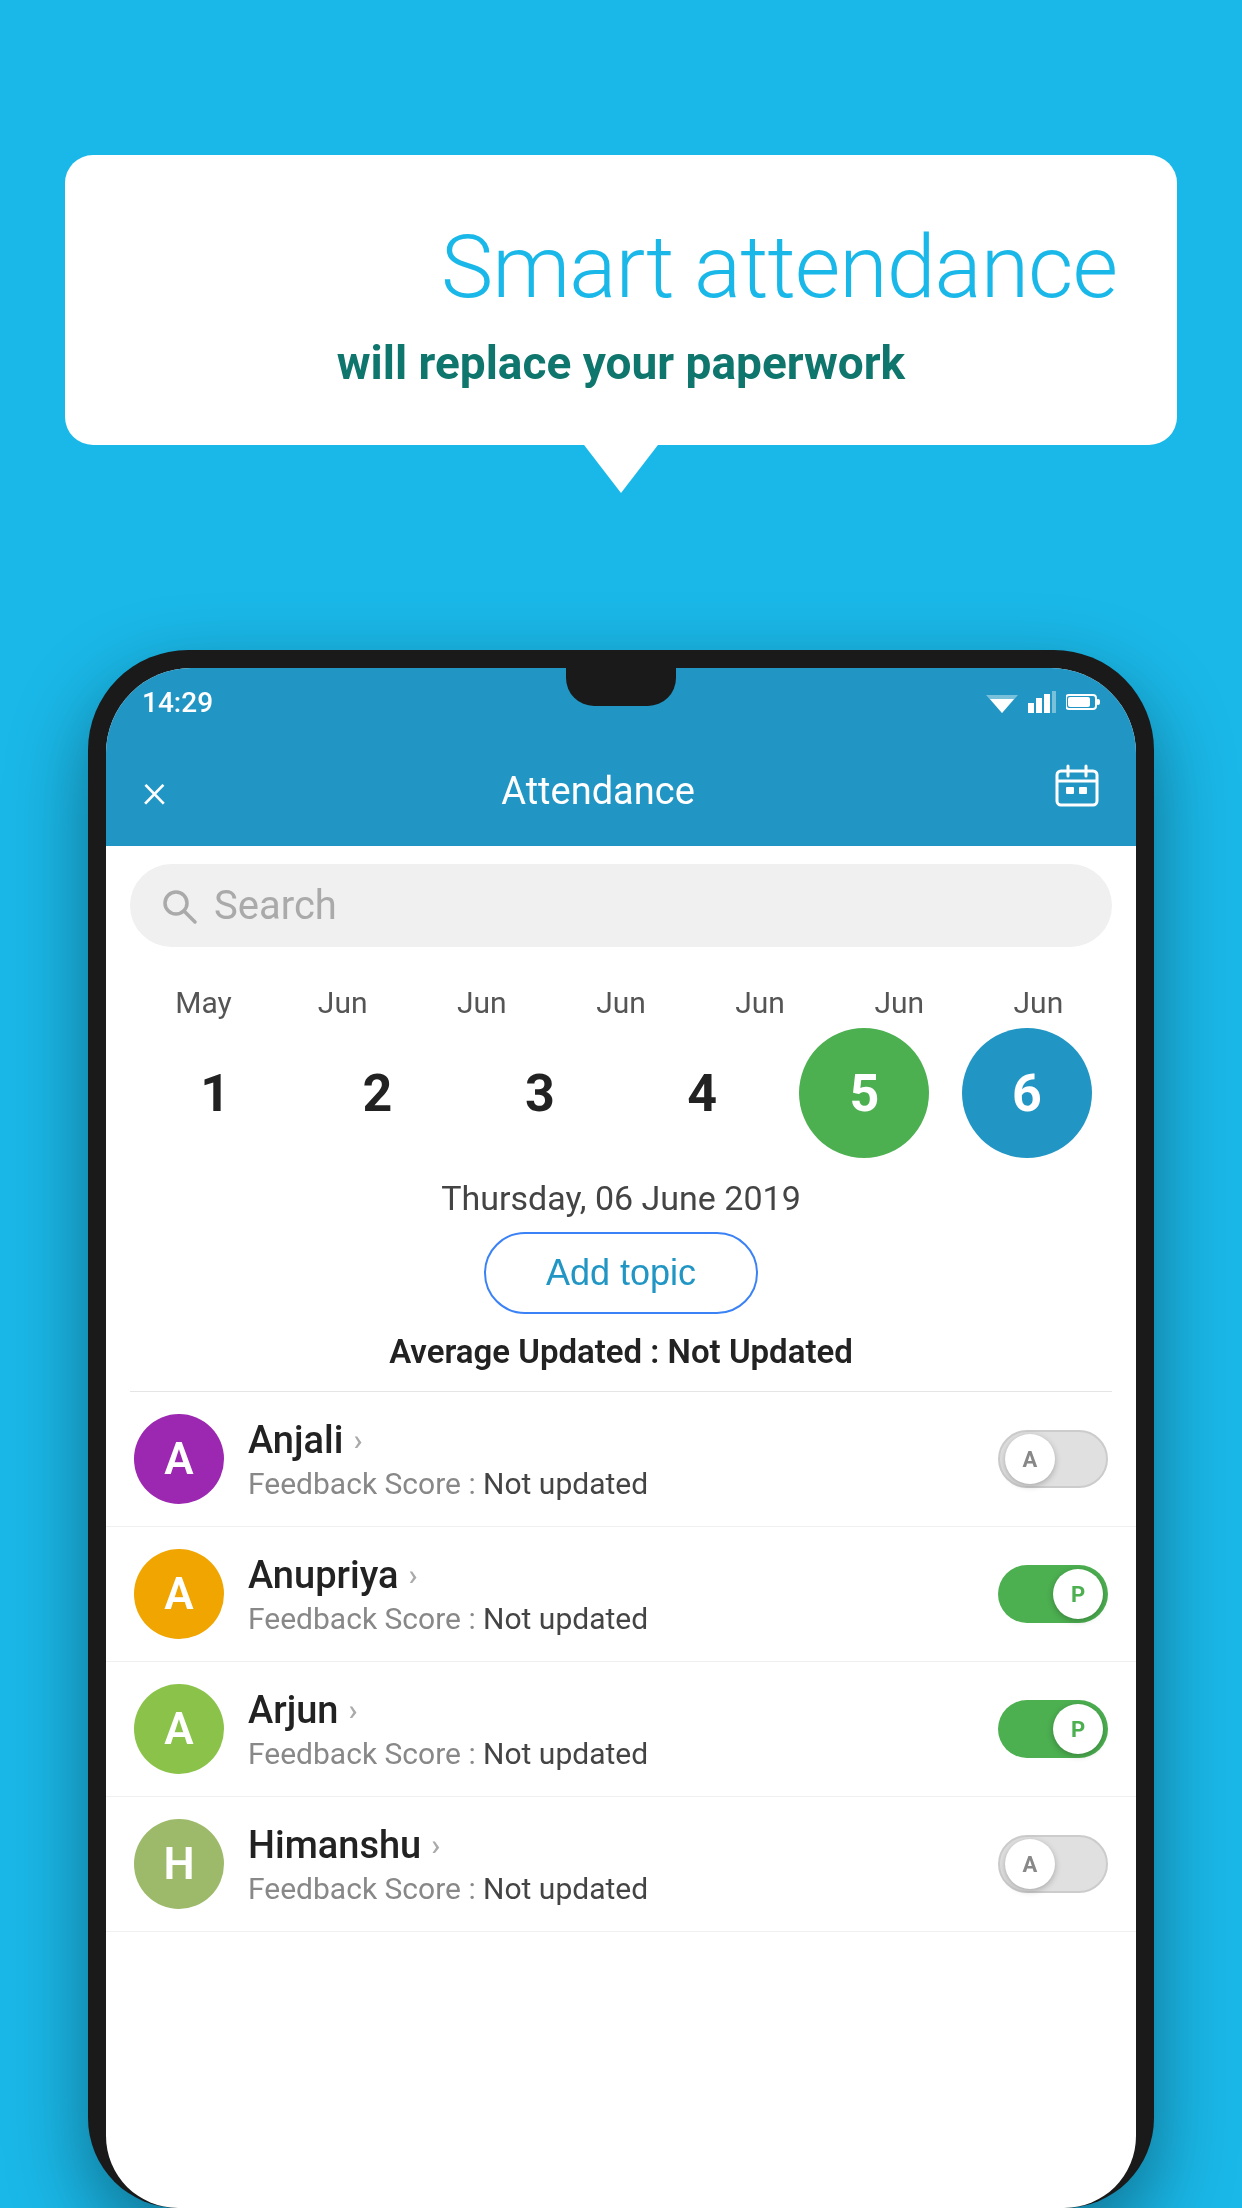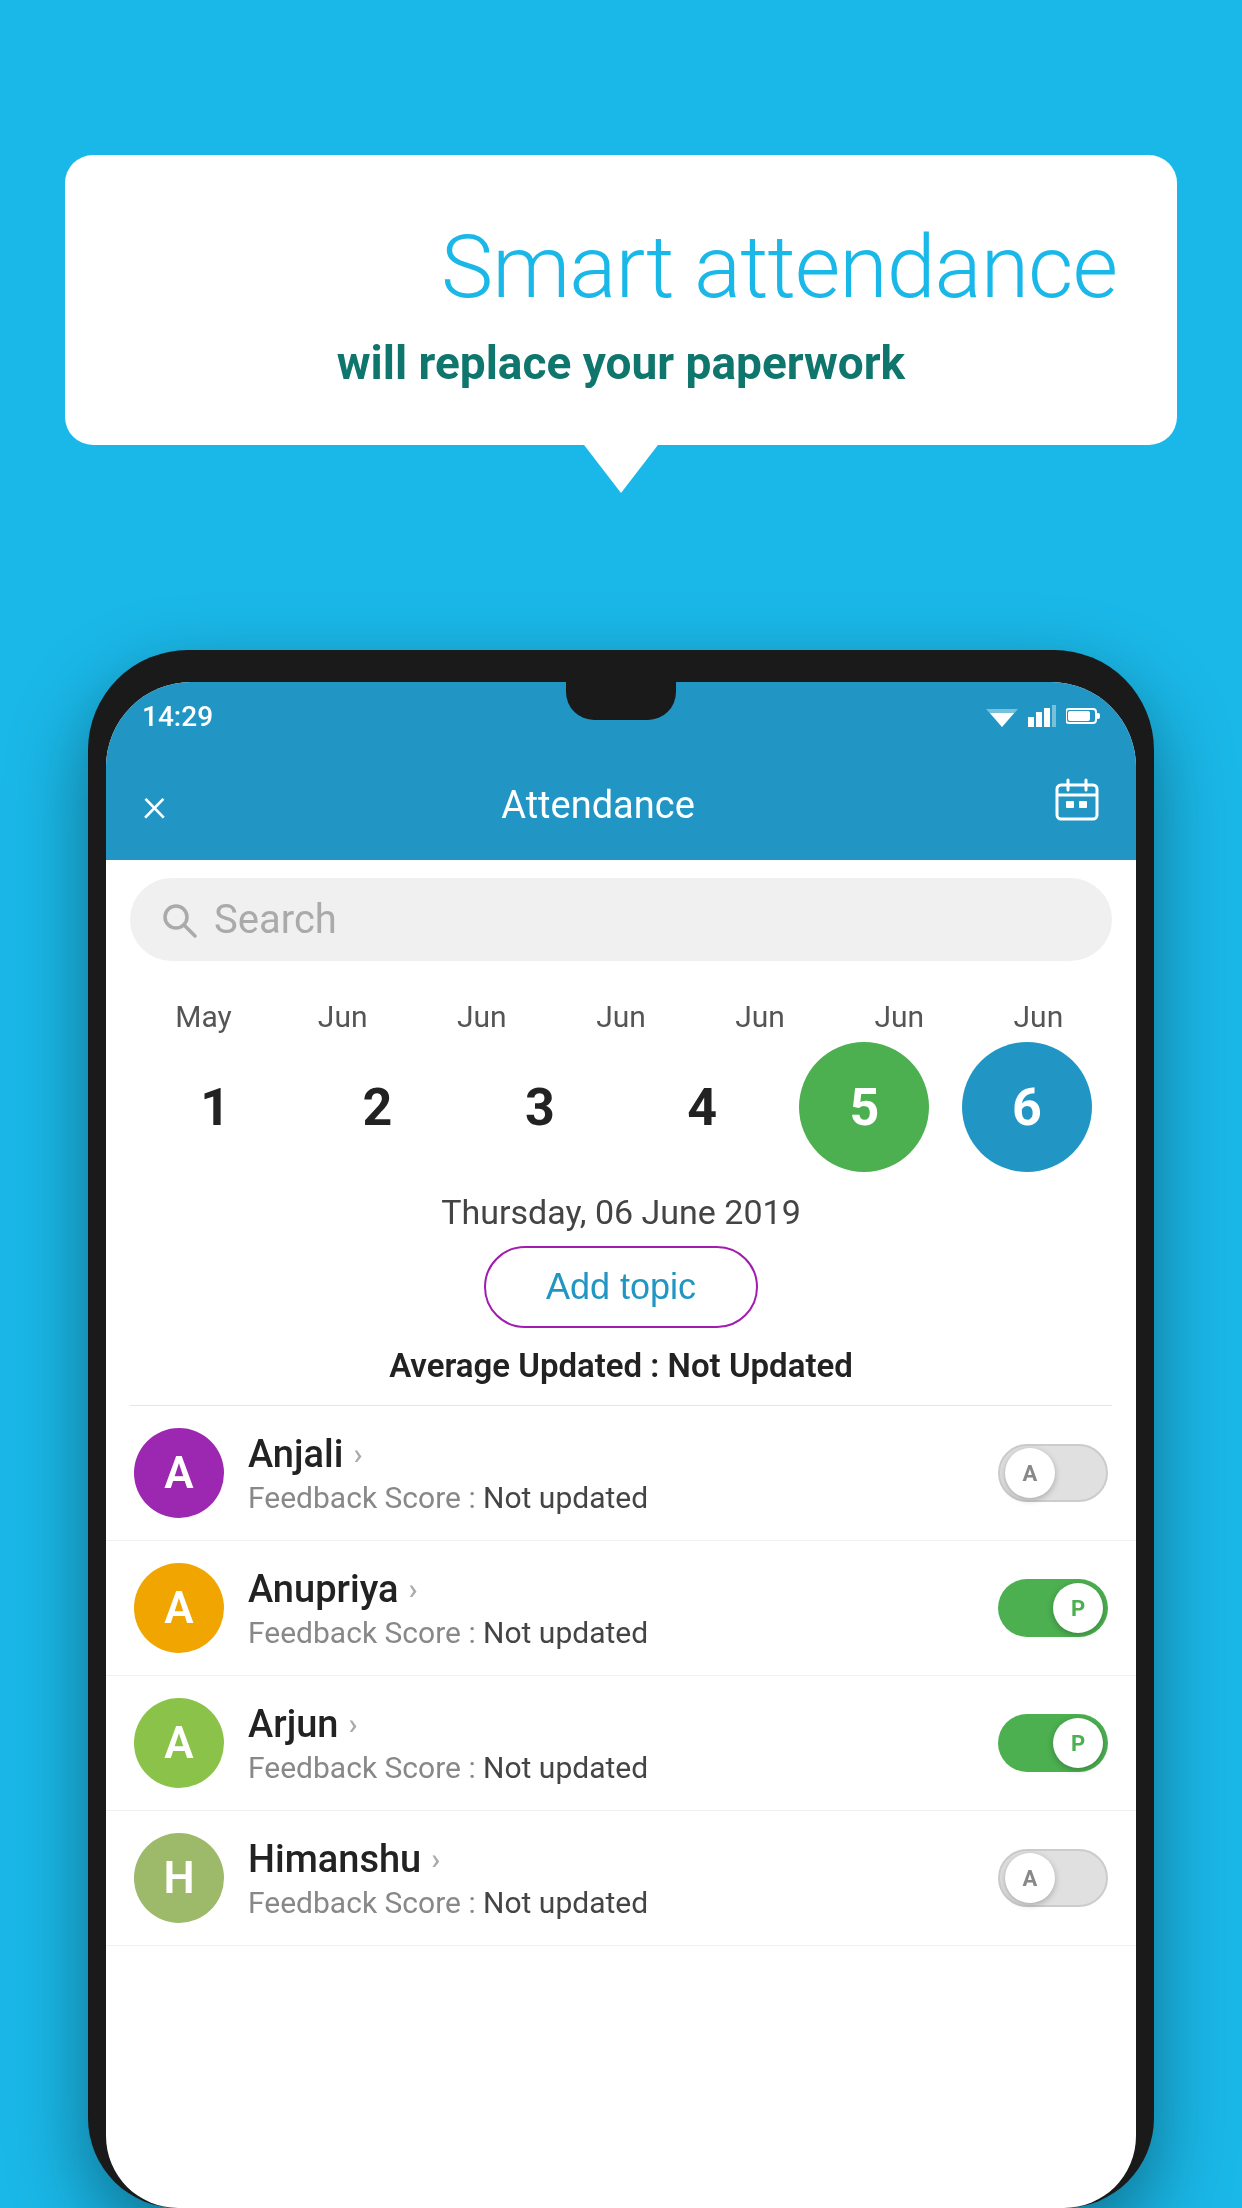--- a/index.html
+++ b/index.html
@@ -59,21 +59,21 @@
 
     
     .phone-frame {
       position: absolute;
       top: 650px;
       left: 88px;
       right: 88px;
       bottom: 0;
       background: #1a1a1a;
       border-radius: 100px 100px 90px 90px;
-      padding: 32px 18px 0;
+      padding: 18px 18px 0;
       box-shadow: 0 30px 80px rgba(0,0,0,0.4);
     }
 
     .phone-screen {
       background: white;
       border-radius: 85px 85px 72px 72px;
       overflow: hidden;
       height: 100%;
       position: relative;
     }
@@ -220,21 +220,21 @@
       text-align: center;
       font-size: 34px;
       color: #444;
       margin: 20px 0 14px;
     }
 
     
     .add-topic-btn {
       display: block;
       margin: 0 auto 18px;
-      border: 2px solid #a21caf;
+      border: 2px solid #3b82f6;
       border-radius: 50px;
       padding: 18px 60px;
       background: white;
       color: #2196c4;
       font-size: 36px;
       cursor: pointer;
       width: fit-content;
     }
 
     

